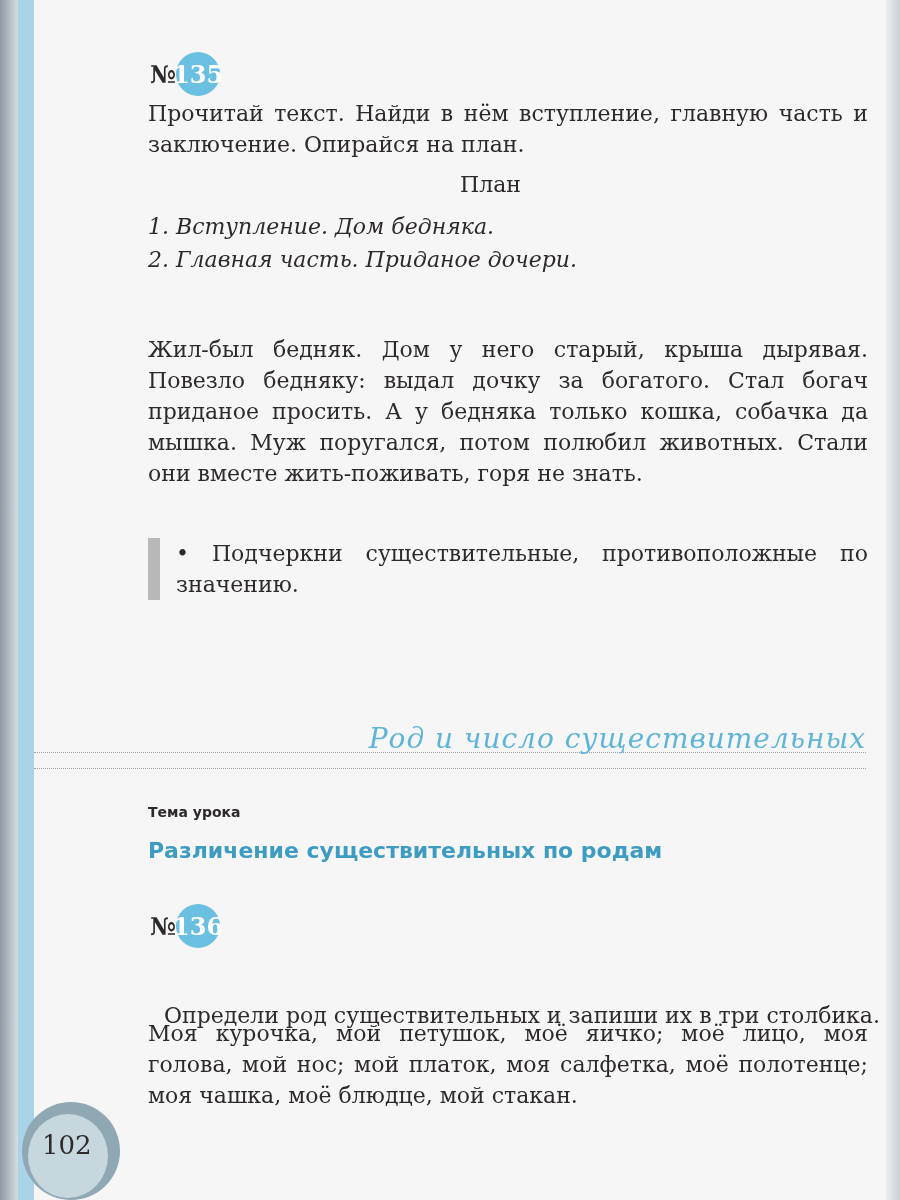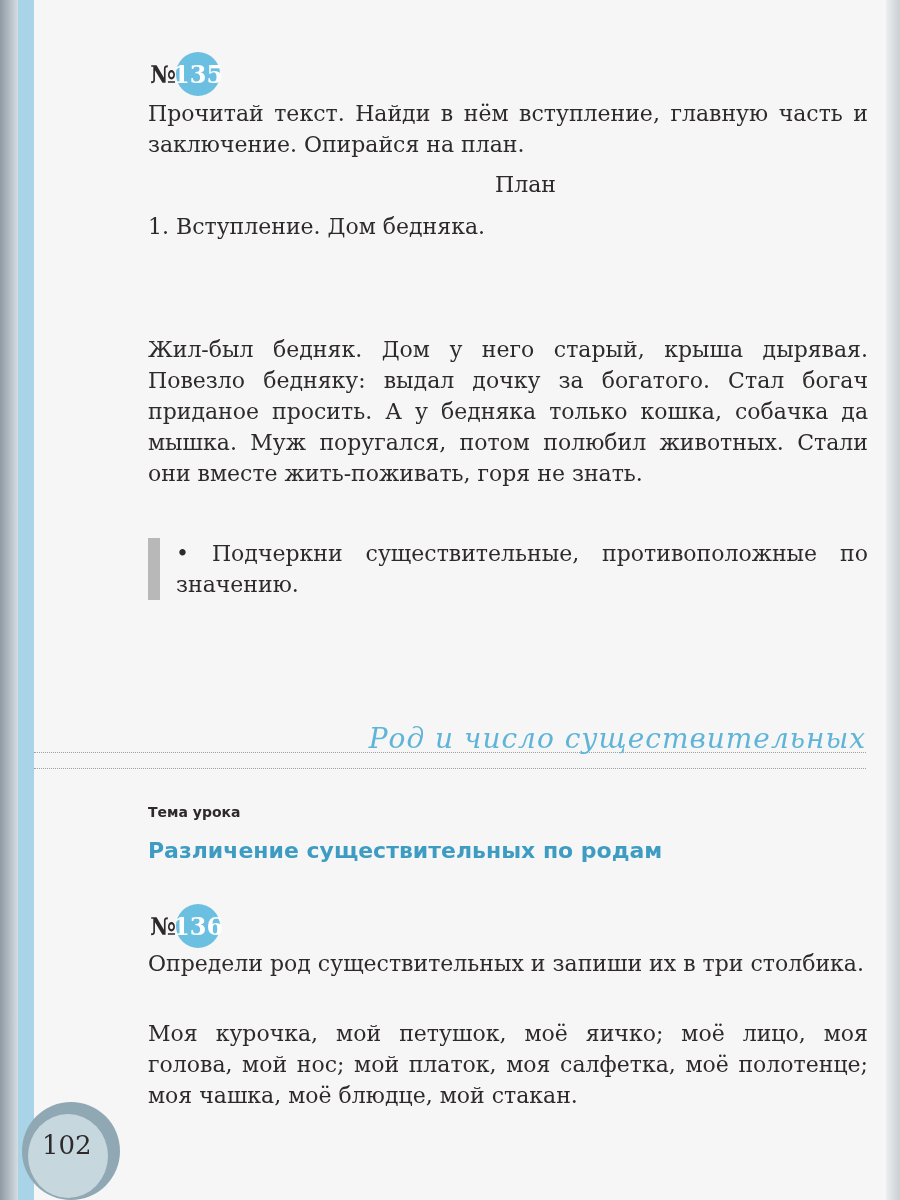--- a/index.html
+++ b/index.html
@@ -27,22 +27,22 @@
   }
   .task-no .num {
     display:inline-flex; align-items:center; justify-content:center;
     width:44px; height:44px; border-radius:50%;
     background:#6bbfe0; color:#ffffff; margin-left:0px; font-size:24px; font-weight:bold;
   }
   .text {
     position:absolute; left:148px; width:720px;
     font-size:22px; line-height:31px; text-align:justify;
   }
-  .plan-title { position:absolute; left:460px; top:172px; font-size:22px;margin-left:35px; }
-  .plan-list { position:absolute; left:148px; top:210px; font-size:22px; line-height:33px; }
+  .plan-title { position:absolute; left:460px; top:172px; font-size:22px; }
+  .plan-list { position:absolute; left:148px; top:210px; font-size:22px; line-height:33px;font-style:italic; }
   .tasks-box {
     position:absolute; left:148px; top:538px; width:720px;
     border-left:12px solid #b8b8b8;
     padding-left:16px; font-size:22px; line-height:31px; text-align:justify;
     box-sizing:border-box;
   }
   .divider {
     position:absolute; left:34px; width:832px; height:0;
     border-top:1.5px dotted #9aa3a8;
   }
@@ -83,39 +83,40 @@
   <span class="num">135</span>
 </div>
 
 <div class="text" style="top:98px; text-indent:0;">
   <span>Прочитай текст. Найди в нём вступление, главную часть и заключение. Опирайся на план.</span>
 </div>
 
 <div class="plan-title">План</div>
 <div class="plan-list">
   <div>1. Вступление. Дом бедняка.</div>
+  <div>2. Главная часть. Приданое дочери.</div>
 </div>
 
 <div class="text" style="top:334px;">Жил-был бедняк. Дом у него старый, крыша дырявая. Повезло бедняку: выдал дочку за богатого. Стал богач приданое просить. А у бедняка только кошка, собачка да мышка. Муж поругался, потом полюбил животных. Стали они вместе жить-поживать, горя не знать.</div>
 
 <div class="tasks-box">
   <div>• Подчеркни существительные, противоположные по значению.</div>
 </div>
 
 <div class="divider" style="top:752px;"></div>
 <div class="divider" style="top:768px;"></div>
 <div class="script-title">Род и число существительных</div>
 
 <div class="topic-label">Тема урока</div>
 <div class="topic-name">Различение существительных по родам</div>
 
 <div class="task-no" style="left:150px; top:904px;">
   <span>№</span>
   <span class="num">136</span>
 </div>
 
-<div class="text" style="top:948px;">Определи род существительных и запиши их в три столбика.</div>
+<div class="text" style="top:1000px;margin-left:16px;">Определи род существительных и запиши их в три столбика.</div>
 <div class="text" style="top:1018px;">Моя курочка, мой петушок, моё яичко; моё лицо, моя голова, мой нос; мой платок, моя салфетка, моё полотенце; моя чашка, моё блюдце, мой стакан.</div>
 
 <div class="page-badge">
   <div class="page-badge-inner"></div>
 </div>
 <div class="page-num">102</div>
 
 </body></html>

